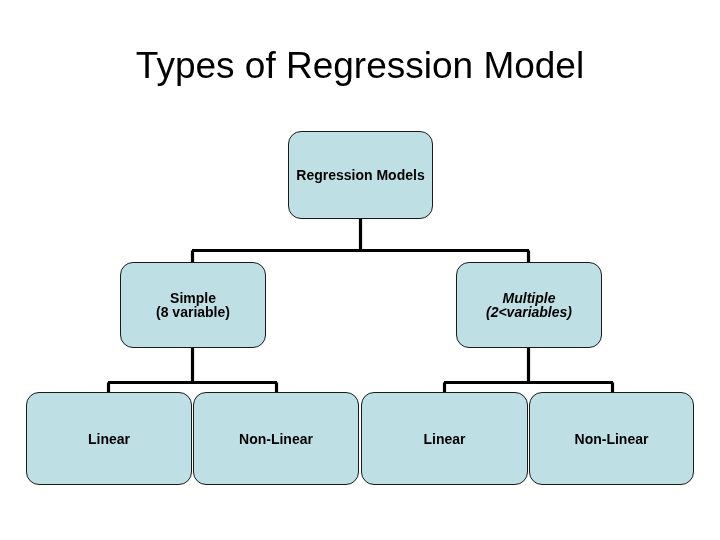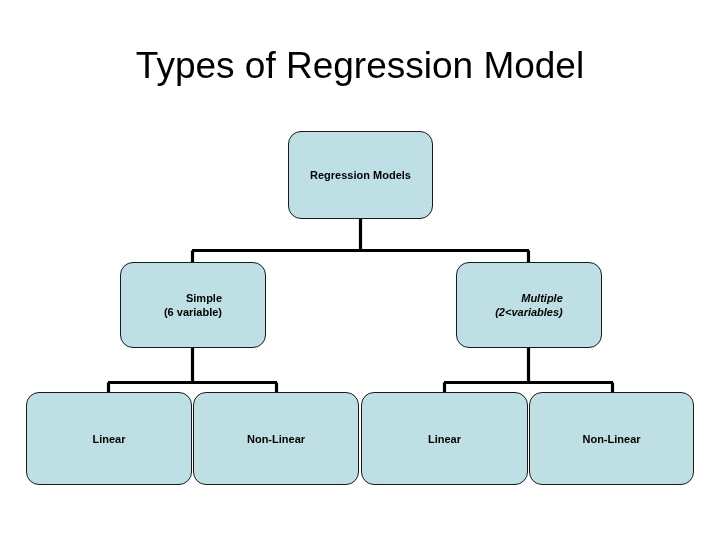--- a/index.html
+++ b/index.html
@@ -63,27 +63,26 @@
     border: 1.4px solid #1a1a1a;
     border-radius: 13px;
     display: flex;
     align-items: center;
     justify-content: center;
     text-align: center;
     z-index: 2;
   }
   .node-label {
     font-family: "Liberation Sans", sans-serif;
-    font-size: 11px;
+    font-size: 14px;
     font-weight: 600;
     line-height: 14px;
     color: #000000;
     padding: 0 6px;
     white-space: pre-line;
-    text-align: right;
   }
 
   
   #node-root {
     left: 288px;
     top: 131px;
     width: 145px;
     height: 88px;
   }
 
@@ -156,21 +155,21 @@
         <path d="M 612.5 382.5 L 612.5 393"></path>
       </g>
     </svg>
 
     <div class="node" id="node-root">
       <span class="node-label">Regression Models</span>
     </div>
 
     <div class="node" id="node-simple">
       <span class="node-label">Simple
-(6 variable)</span>
+(8 variable)</span>
     </div>
 
     <div class="node" id="node-multiple">
       <span class="node-label">Multiple
 (2&lt;variables)</span>
     </div>
 
     <div class="node" id="node-simple-linear">
       <span class="node-label">Linear</span>
     </div>

